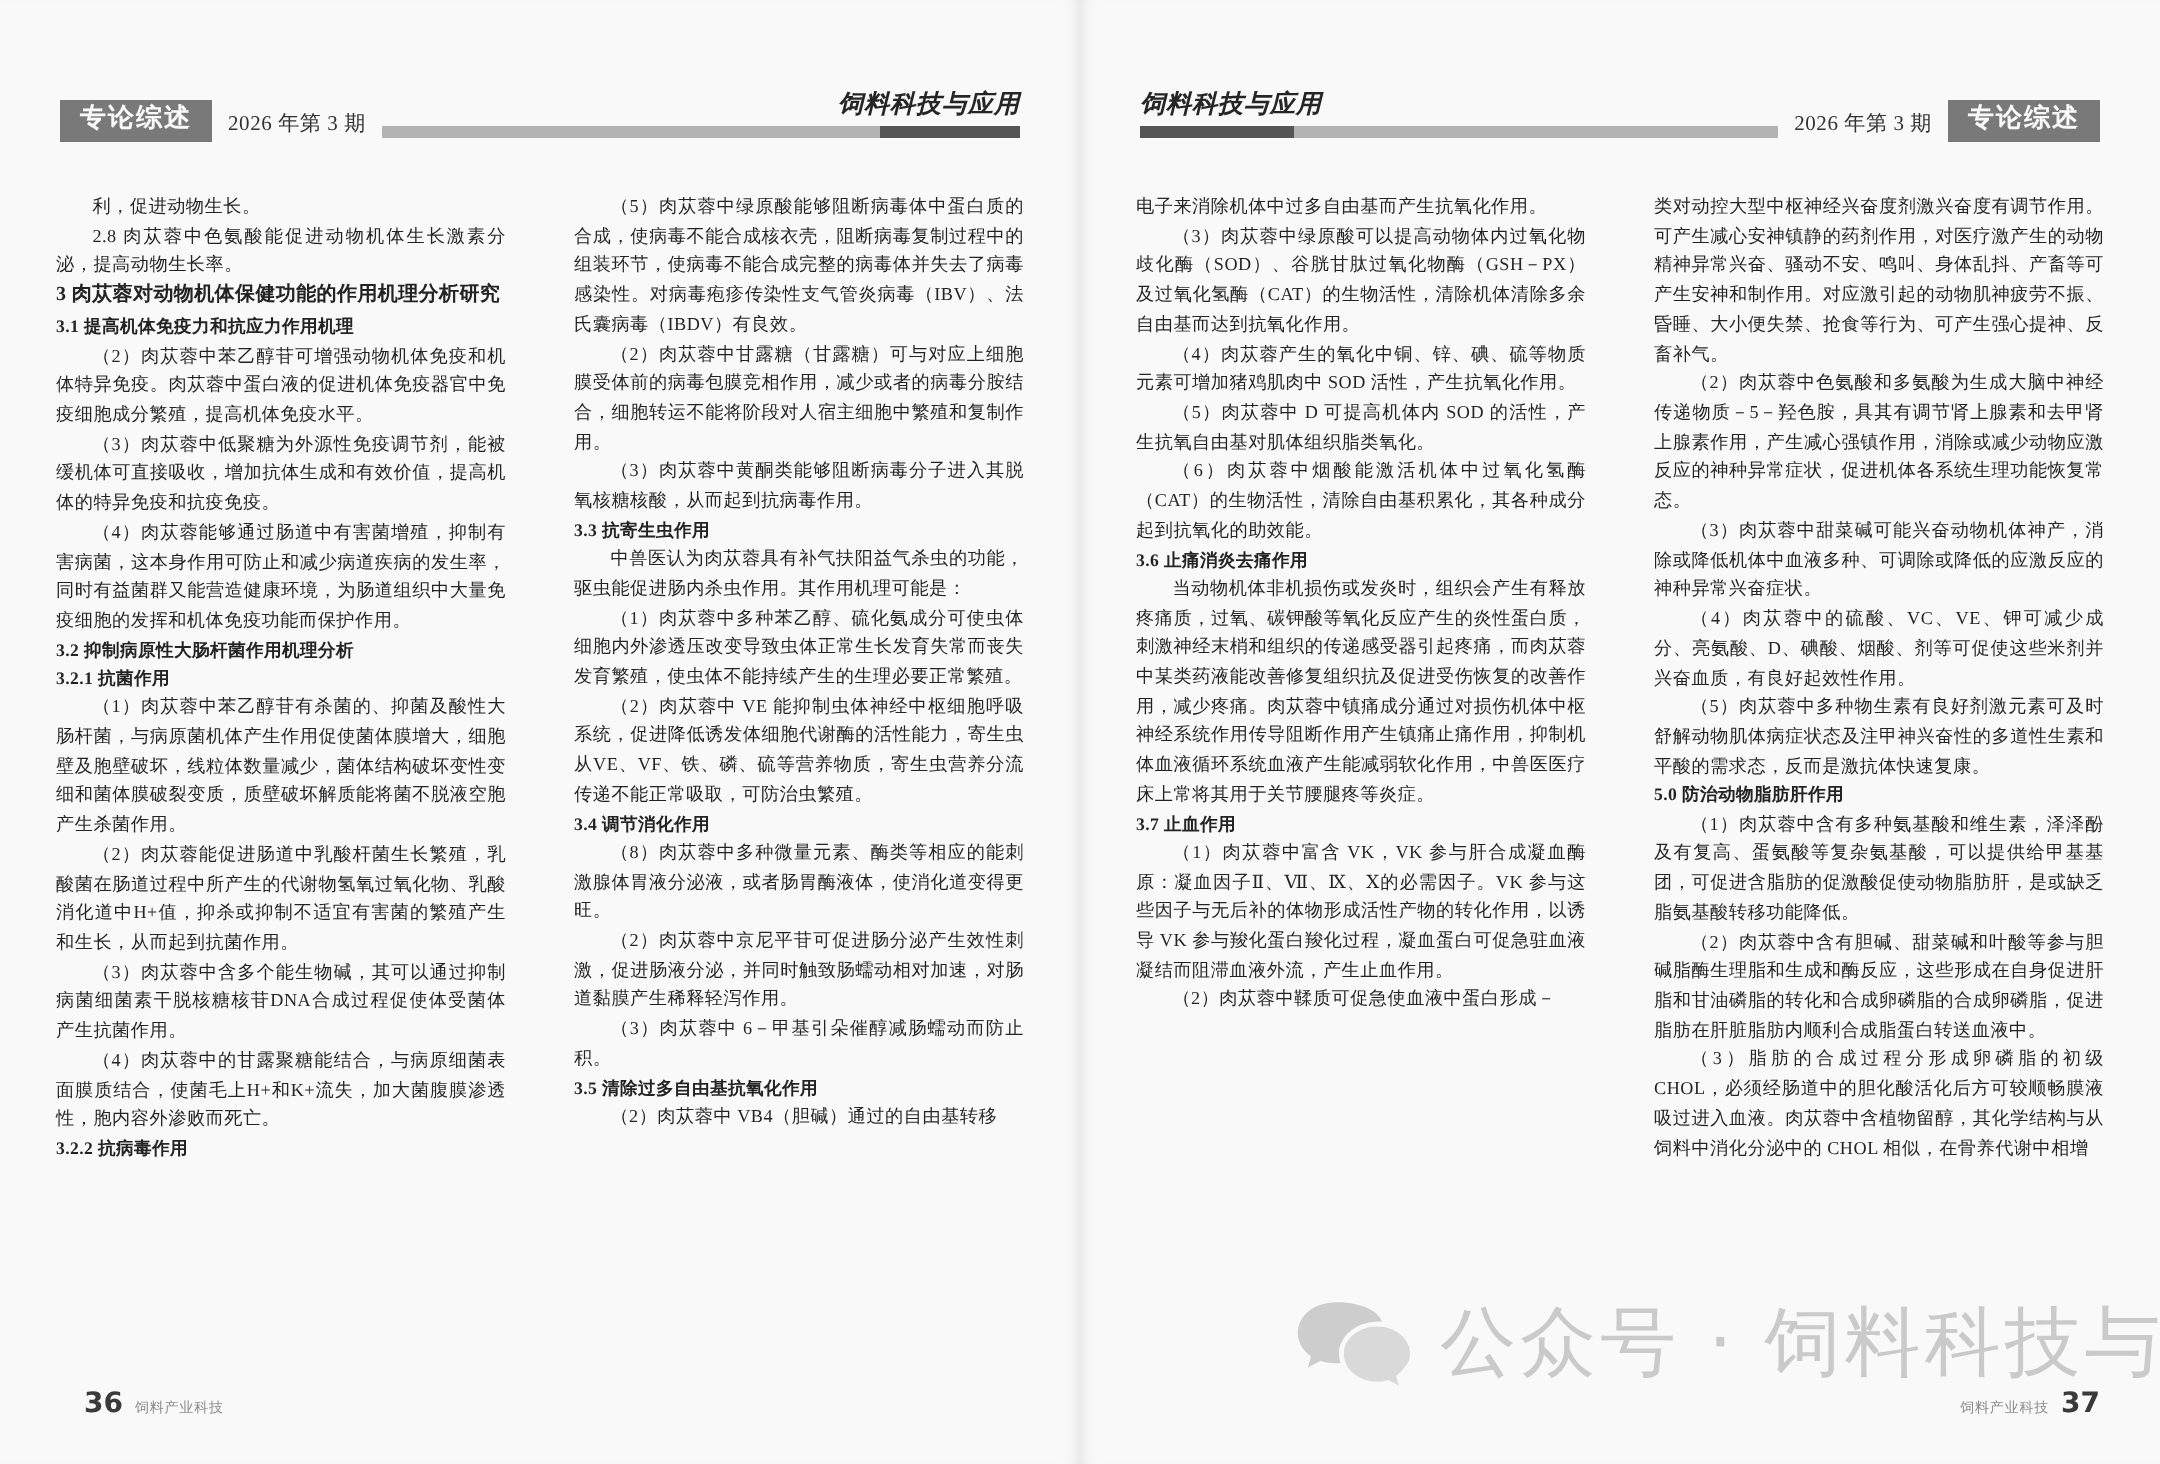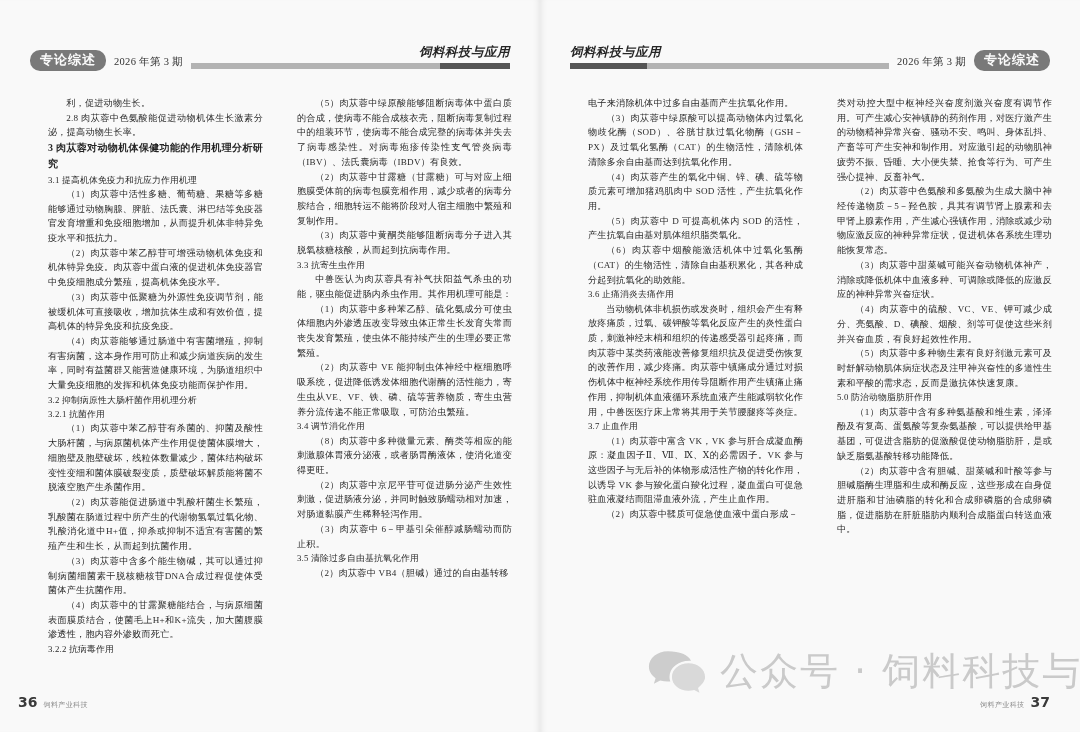--- a/index.html
+++ b/index.html
@@ -43,21 +43,20 @@
     background: #767676;
     color: #ffffff;
     font-family: "DejaVu Sans", "Liberation Sans", sans-serif;
     font-weight: bold;
     font-size: 13px;
     letter-spacing: 1px;
     padding: 3px 10px 4px 10px;
     white-space: nowrap;
     line-height: 1.1;
     transform: translateY(-1px);
-    border-radius: 10px;
   }
   .issue {
     font-family: "Liberation Serif", serif;
     font-size: 10.5px;
     color: #2a2a2a;
     white-space: nowrap;
     padding-bottom: 3px;
     letter-spacing: 0.3px;
   }
   .rulewrap {
@@ -90,21 +89,20 @@
   .page.left  .rule .seg-dark  { flex: 1 1 auto; }
   .page.right .rule .seg-dark  { flex: 0 0 24%; }
   .page.right .rule .seg-light { flex: 1 1 auto; }
 
   
   .cols {
     position: absolute;
     top: 96px; left: 28px; right: 28px; bottom: 52px;
     display: flex;
     gap: 34px;
-    margin-left: 20px;
   }
   .col {
     width: 233px;
     font-size: 9.1px;
     line-height: 1.62;
     color: #1a1a1a;
     text-align: justify;
     text-justify: inter-character;
     letter-spacing: 0.25px;
   }
@@ -113,32 +111,32 @@
   .col h3 {
     margin: 0;
     font-size: 10px;
     font-weight: bold;
     line-height: 1.62;
     letter-spacing: 0.2px;
   }
   .col h4 {
     margin: 0;
     font-size: 8.8px;
-    font-weight: normal;
+    font-weight: bold;
     line-height: 1.62;
     letter-spacing: 0.2px;
   }
 
   
   .folio {
     position: absolute;
     bottom: 22px;
     display: flex; align-items: baseline; gap: 6px;
   }
-  .page.left  .folio { left: 18px; }
+  .page.left  .folio { left: 42px; }
   .page.right .folio { right: 30px; flex-direction: row-reverse; }
   .folio-num {
     font-family: "DejaVu Sans", "Liberation Sans", sans-serif;
     font-weight: bold;
     font-size: 14px;
     color: #333;
   }
   .folio-txt {
     font-size: 7px;
     color: #8a8a8a;
@@ -183,21 +181,20 @@
         </div>
       </div>
     </div>
 
     <div class="cols">
       <div class="col">
           <p>利，促进动物生长。</p>
           <p>2.8 肉苁蓉中色氨酸能促进动物机体生长激素分泌，提高动物生长率。</p>
           <h3>3 肉苁蓉对动物机体保健功能的作用机理分析研究</h3>
           <h4>3.1 提高机体免疫力和抗应力作用机理</h4>
-          <p>（1）肉苁蓉中活性多糖、葡萄糖、果糖等多糖能够通过动物胸腺、脾脏、法氏囊、淋巴结等免疫器官发育增重和免疫细胞增加，从而提升机体非特异免疫水平和抵抗力。</p>
           <p>（2）肉苁蓉中苯乙醇苷可增强动物机体免疫和机体特异免疫。肉苁蓉中蛋白液的促进机体免疫器官中免疫细胞成分繁殖，提高机体免疫水平。</p>
           <p>（3）肉苁蓉中低聚糖为外源性免疫调节剂，能被缓机体可直接吸收，增加抗体生成和有效价值，提高机体的特异免疫和抗疫免疫。</p>
           <p>（4）肉苁蓉能够通过肠道中有害菌增殖，抑制有害病菌，这本身作用可防止和减少病道疾病的发生率，同时有益菌群又能营造健康环境，为肠道组织中大量免疫细胞的发挥和机体免疫功能而保护作用。</p>
           <h4>3.2 抑制病原性大肠杆菌作用机理分析</h4>
           <h4>3.2.1 抗菌作用</h4>
           <p>（1）肉苁蓉中苯乙醇苷有杀菌的、抑菌及酸性大肠杆菌，与病原菌机体产生作用促使菌体膜增大，细胞壁及胞壁破坏，线粒体数量减少，菌体结构破坏变性变细和菌体膜破裂变质，质壁破坏解质能将菌不脱液空胞产生杀菌作用。</p>
           <p>（2）肉苁蓉能促进肠道中乳酸杆菌生长繁殖，乳酸菌在肠道过程中所产生的代谢物氢氧过氧化物、乳酸消化道中H+值，抑杀或抑制不适宜有害菌的繁殖产生和生长，从而起到抗菌作用。</p>
           <p>（3）肉苁蓉中含多个能生物碱，其可以通过抑制病菌细菌素干脱核糖核苷DNA合成过程促使体受菌体产生抗菌作用。</p>
           <p>（4）肉苁蓉中的甘露聚糖能结合，与病原细菌表面膜质结合，使菌毛上H+和K+流失，加大菌腹膜渗透性，胞内容外渗败而死亡。</p>
           <h4>3.2.2 抗病毒作用</h4>
@@ -255,20 +252,21 @@
         </div>
       <div class="col">
           <p class="noind">类对动控大型中枢神经兴奋度剂激兴奋度有调节作用。可产生减心安神镇静的药剂作用，对医疗激产生的动物精神异常兴奋、骚动不安、鸣叫、身体乱抖、产畜等可产生安神和制作用。对应激引起的动物肌神疲劳不振、昏睡、大小便失禁、抢食等行为、可产生强心提神、反畜补气。</p>
           <p>（2）肉苁蓉中色氨酸和多氨酸为生成大脑中神经传递物质－5－羟色胺，具其有调节肾上腺素和去甲肾上腺素作用，产生减心强镇作用，消除或减少动物应激反应的神种异常症状，促进机体各系统生理功能恢复常态。</p>
           <p>（3）肉苁蓉中甜菜碱可能兴奋动物机体神产，消除或降低机体中血液多种、可调除或降低的应激反应的神种异常兴奋症状。</p>
           <p>（4）肉苁蓉中的硫酸、VC、VE、钾可减少成分、亮氨酸、D、碘酸、烟酸、剂等可促使这些米剂并兴奋血质，有良好起效性作用。</p>
           <p>（5）肉苁蓉中多种物生素有良好剂激元素可及时舒解动物肌体病症状态及注甲神兴奋性的多道性生素和平酸的需求态，反而是激抗体快速复康。</p>
           <h4>5.0 防治动物脂肪肝作用</h4>
           <p>（1）肉苁蓉中含有多种氨基酸和维生素，泽泽酚及有复高、蛋氨酸等复杂氨基酸，可以提供给甲基基团，可促进含脂肪的促激酸促使动物脂肪肝，是或缺乏脂氨基酸转移功能降低。</p>
           <p>（2）肉苁蓉中含有胆碱、甜菜碱和叶酸等参与胆碱脂酶生理脂和生成和酶反应，这些形成在自身促进肝脂和甘油磷脂的转化和合成卵磷脂的合成卵磷脂，促进脂肪在肝脏脂肪内顺利合成脂蛋白转送血液中。</p>
+          <p>（3）脂肪的合成过程分形成卵磷脂的初级CHOL，必须经肠道中的胆化酸活化后方可较顺畅膜液吸过进入血液。肉苁蓉中含植物留醇，其化学结构与从饲料中消化分泌中的 CHOL 相似，在骨养代谢中相增</p>
         </div>
     </div>
 
     <div class="folio">
       <div class="folio-num">37</div>
       <div class="folio-txt">饲料产业科技</div>
     </div>
   </div>
 
   <div id="watermark">

